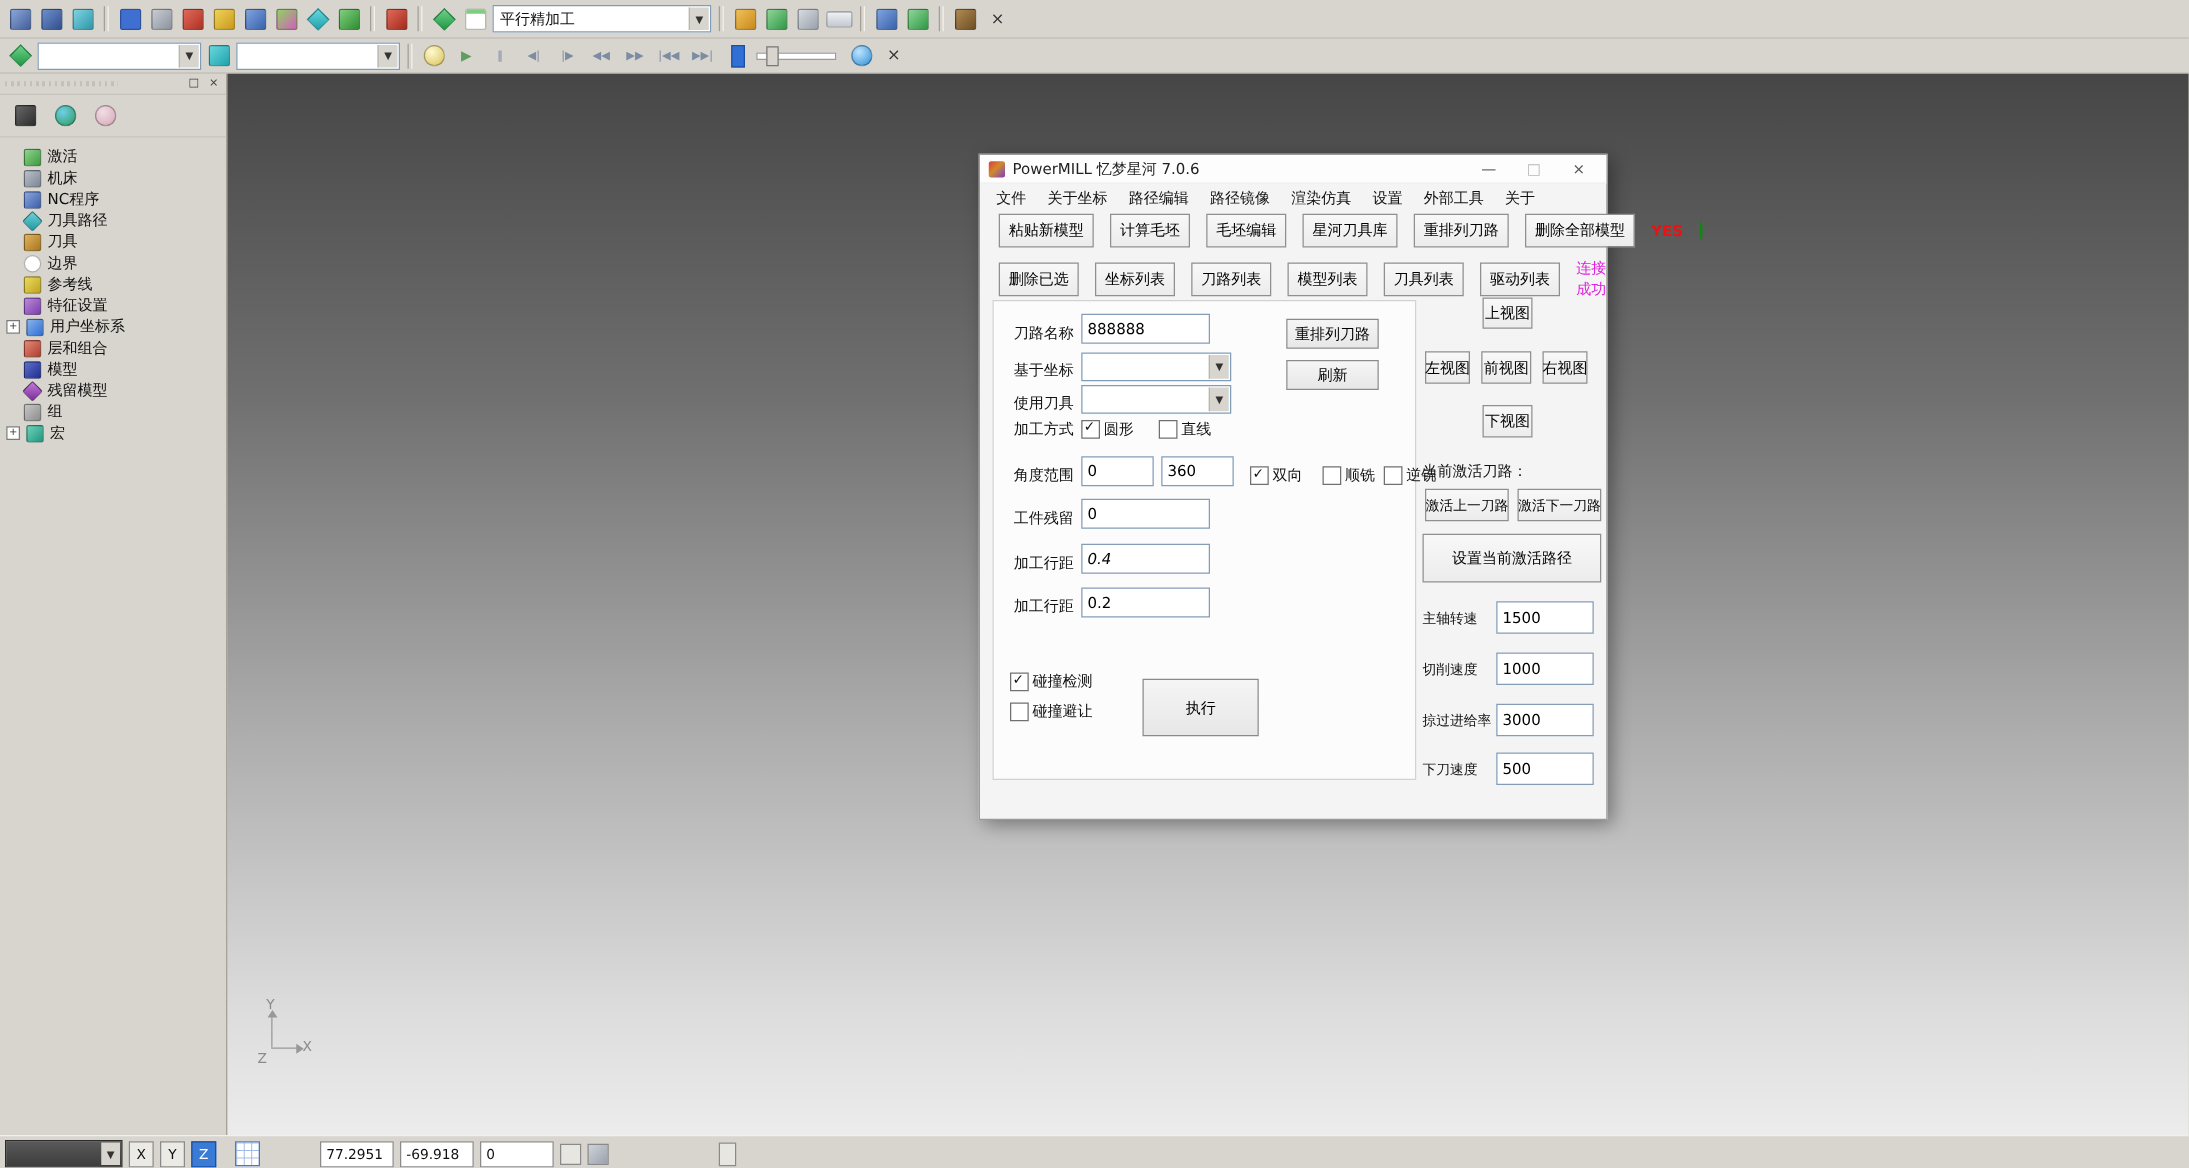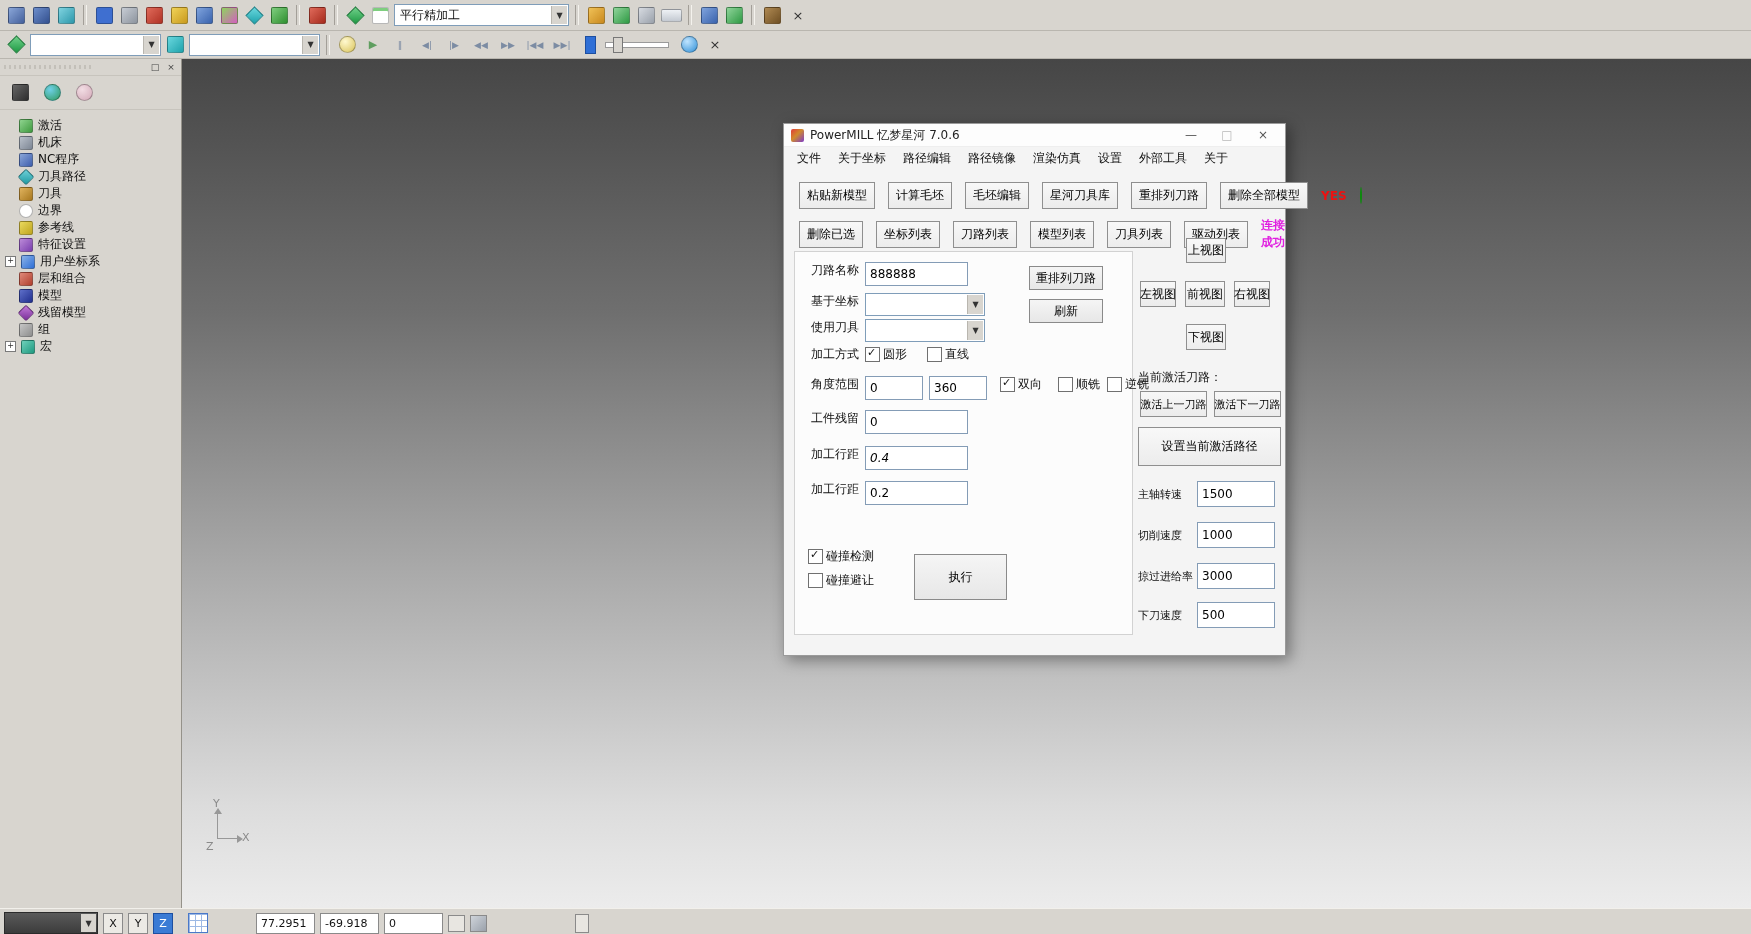--- a/index.html
+++ b/index.html
@@ -63,32 +63,32 @@
   
   .dialog{position:absolute;left:783px;top:123px;width:501px;height:531px;background:#f4f4f4;border:1px solid #9a9a9a;
           box-shadow:4px 4px 14px rgba(0,0,0,.38)}
   .dlg-titlebar{height:22px;background:#fdfdfd;display:flex;align-items:center;padding:0 7px;gap:6px;border-bottom:1px solid #eee}
   .dlg-icon{width:13px;height:13px;border-radius:2px;background:linear-gradient(135deg,#e23a3a 0%,#d08a2c 45%,#7d3ac9 100%)}
   .dlg-title{flex:1;font-size:12px;color:#222}
   .dlg-winbtn{width:30px;text-align:center;color:#555;font-size:12px}
   .dlg-winbtn.max{color:#b9b9b9}
   .dlg-menubar{height:22px;display:flex;align-items:center;gap:17px;padding:0 13px;font-size:12px}
   .btnrow{display:flex;align-items:center;gap:13px;padding-left:15px}
-  .btnrow1{margin-top:13px}
+  .btnrow1{margin-top:2px}
   .btnrow2{margin-top:8px}
   .btn{background:linear-gradient(#f8f8f8,#ececec);border:1px solid #8f8f8f;padding:4px 7px;font-size:12px;text-align:center;white-space:nowrap}
   .yes-text{font-weight:bold;font-size:12px}
   .green-dot{width:15px;height:15px;border-radius:50%;background:radial-gradient(circle at 35% 30%,#7bff7b,#17c317);border:1px solid #0d8a0d}
-  .magenta-text{font-weight:bold;font-size:12px}
+  .magenta-text{font-weight:normal;font-size:12px}
 
   .tabs{display:flex;margin:17px 0 0 10px}
   .tab{padding:2px 7px 3px 7px;font-size:12px;color:#222}
   .tab.active{background:#fcfcfc;border:1px solid #c6c6c6;border-bottom:1px solid #fcfcfc;margin-bottom:-1px}
   .tabpanel{position:relative;margin-left:10px;width:337px;height:382px;border:1px solid #d2d2d2;background:#fcfcfc}
-  .prow{position:absolute;left:16px;display:flex;align-items:flex-start}
+  .prow{position:absolute;left:16px;display:flex;align-items:flex-end}
   .flabel{width:54px;font-size:12px;flex:none}
   .tin{height:22px;border:1px solid #849cb6;background:#fff;padding:0 4px;font-family:"DejaVu Sans",sans-serif;font-size:12px}
   .fselect{width:93px;height:21px}
   .cb{display:inline-flex;align-items:center;gap:3px}
   .cbx{width:13px;height:13px;border:1px solid #707070;background:#fff;position:relative;flex:none}
   .cbx.on::after{content:"✓";position:absolute;left:1px;top:-2px;font-size:11px;color:#111}
   .cblabel{font-size:12px;white-space:nowrap}
   .bigbtn{position:absolute;background:linear-gradient(#f5f5f5,#e7e7e7);border:1px solid #8a8a8a;display:flex;align-items:center;justify-content:center;font-size:12px}
 
   .rcol{position:absolute;left:352px;top:107px;width:148px;height:410px}

